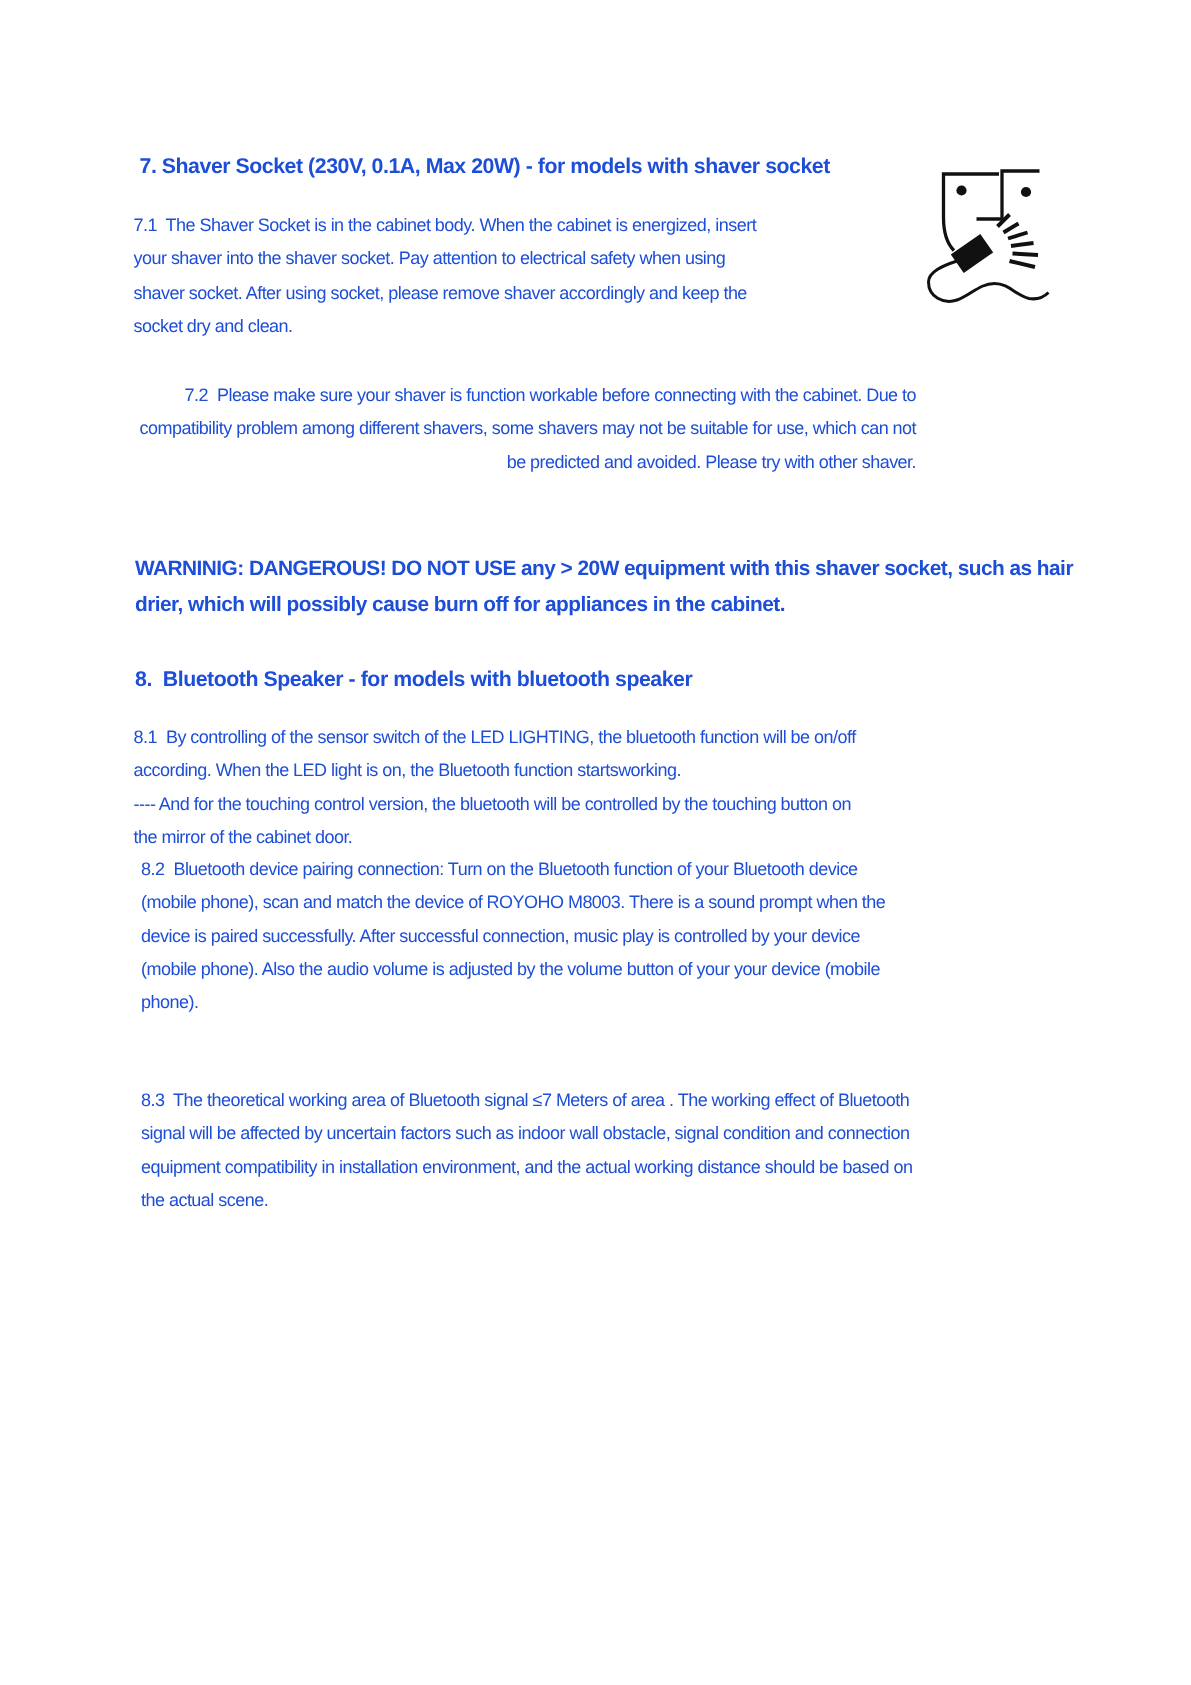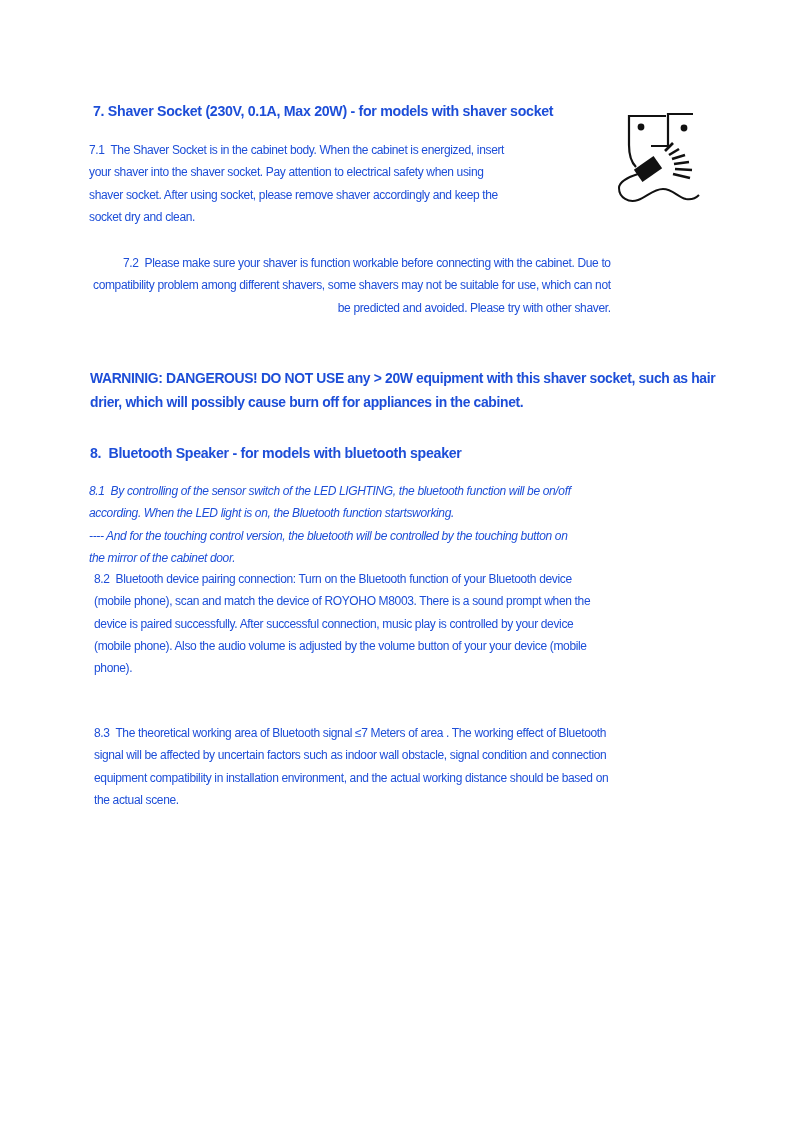--- a/index.html
+++ b/index.html
@@ -81,21 +81,21 @@
 
   <div class="abs p" style="left:93px; top:252px;text-align:right;">7.2  Please make sure your shaver is function workable before connecting with the cabinet. Due to
 compatibility problem among different shavers, some shavers may not be suitable for use, which can not
 be predicted and avoided. Please try with other shaver.</div>
 
   <div class="abs warn" style="left:90px; top:352px;margin-top:15px;">WARNINIG: DANGEROUS! DO NOT USE any &gt; 20W equipment with this shaver socket, such as hair
 drier, which will possibly cause burn off for appliances in the cabinet.</div>
 
   <div class="abs h" style="left:90px; top:445px;">8.  Bluetooth Speaker - for models with bluetooth speaker</div>
 
-  <div class="abs p" style="left:89px; top:480px;font-style:italic;">8.1  By controlling of the sensor switch of the LED LIGHTING, the bluetooth function will be on/off
+  <div class="abs p" style="left:89px; top:480px;">8.1  By controlling of the sensor switch of the LED LIGHTING, the bluetooth function will be on/off
 according. When the LED light is on, the Bluetooth function startsworking.
 ---- And for the touching control version, the bluetooth will be controlled by the touching button on
 the mirror of the cabinet door.</div>
 
   <div class="abs p" style="left:94px; top:568px;">8.2  Bluetooth device pairing connection: Turn on the Bluetooth function of your Bluetooth device
 (mobile phone), scan and match the device of ROYOHO M8003. There is a sound prompt when the
 device is paired successfully. After successful connection, music play is controlled by your device
 (mobile phone). Also the audio volume is adjusted by the volume button of your your device (mobile
 phone).</div>
 

